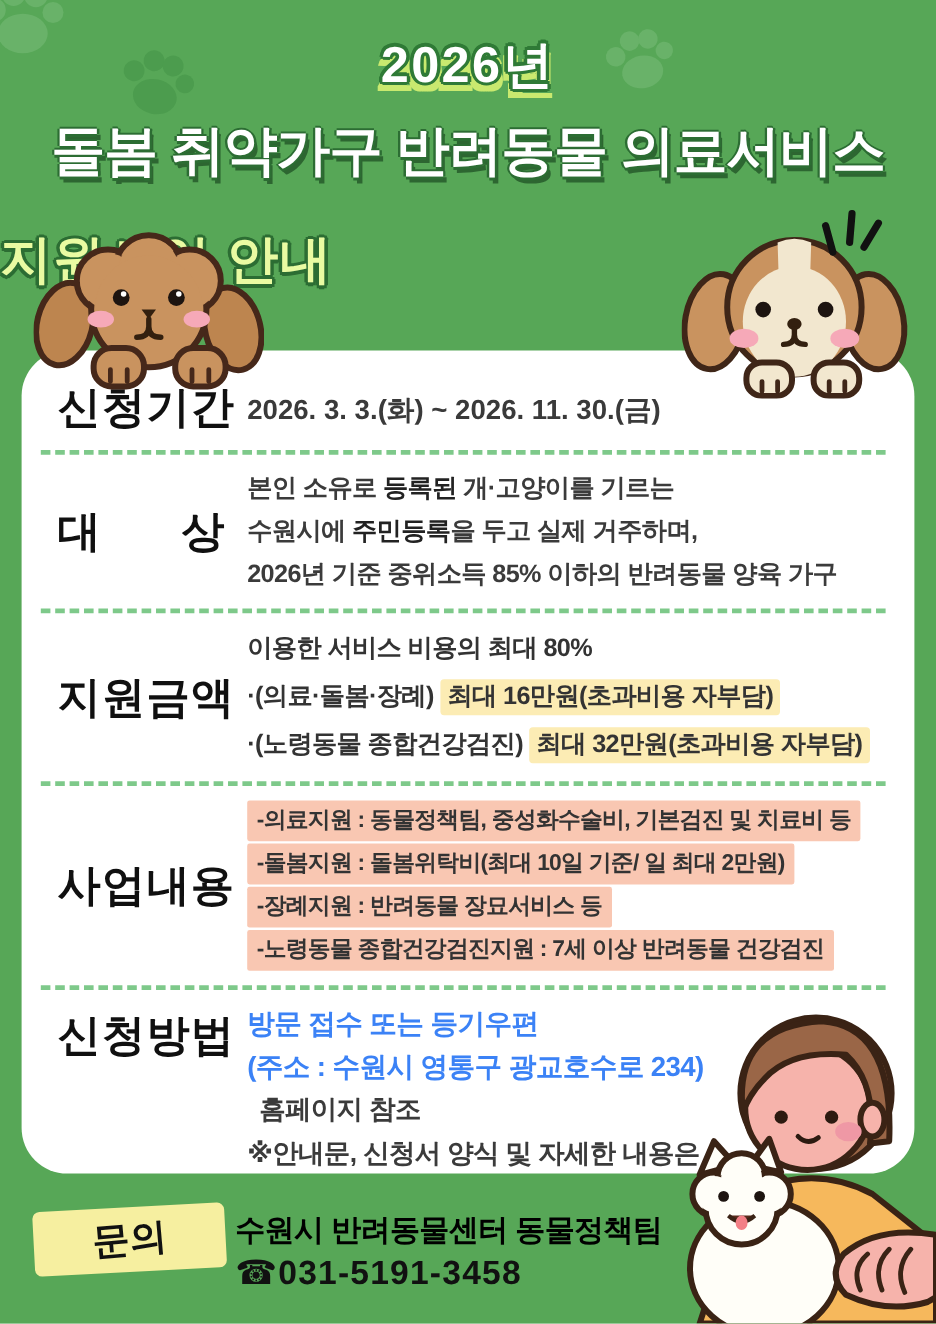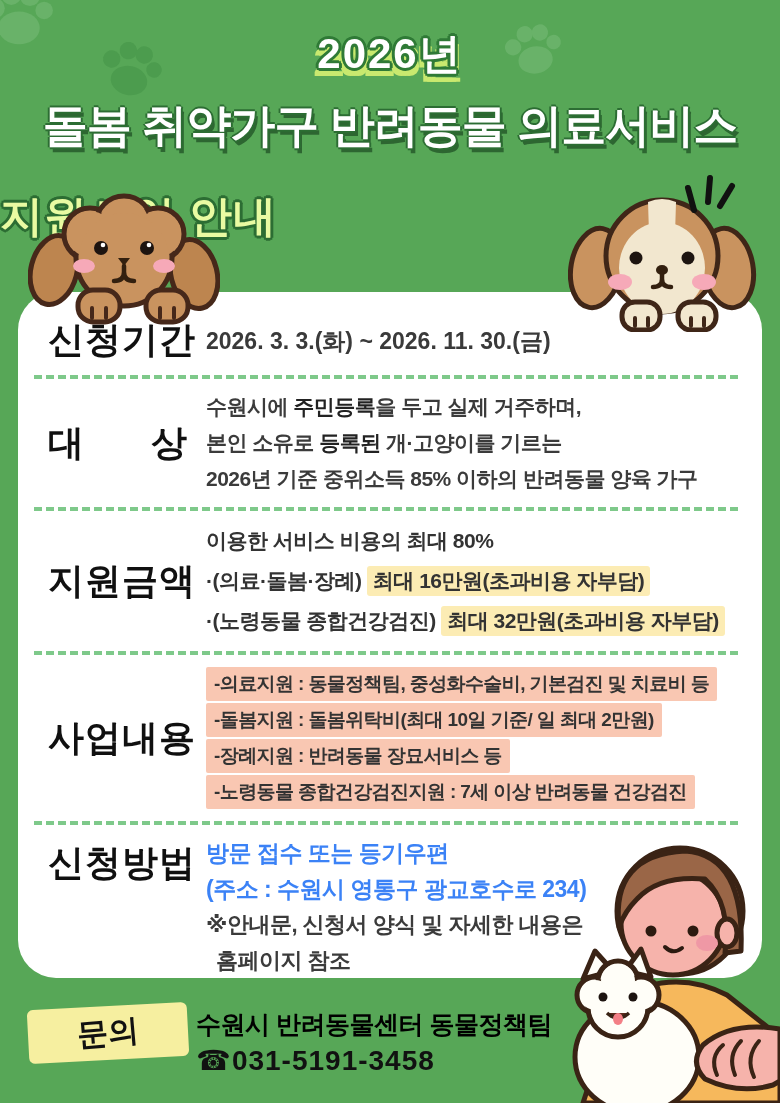--- a/index.html
+++ b/index.html
@@ -178,22 +178,22 @@
       <div class="sec-body">
         <div class="t-dates">2026. 3. 3.(화) ~ 2026. 11. 30.(금)</div>
       </div>
     </div>
 
     <div class="divider"></div>
 
     <div class="sec">
       <div class="sec-label">대      상</div>
       <div class="sec-body">
+        <div class="t-body"><span>본인 소유로 </span><b>등록된</b><span> 개·고양이를 기르는</span></div>
         <div class="t-body"><span>수원시에 </span><b>주민등록</b><span>을 두고 실제 거주하며,</span></div>
-        <div class="t-body"><span>본인 소유로 </span><b>등록된</b><span> 개·고양이를 기르는</span></div>
         <div class="t-body">2026년 기준 중위소득 85% 이하의 반려동물 양육 가구</div>
       </div>
     </div>
 
     <div class="divider"></div>
 
     <div class="sec">
       <div class="sec-label">지원금액</div>
       <div class="sec-body">
         <div class="t-amount">이용한 서비스 비용의 최대 80%</div>
@@ -214,22 +214,22 @@
       </div>
     </div>
 
     <div class="divider"></div>
 
     <div class="sec" style="align-items:flex-start">
       <div class="sec-label" style="padding-top:4px">신청방법</div>
       <div class="sec-body">
         <div class="t-method1">방문 접수 또는 등기우편</div>
         <div class="t-method1">(주소 : 수원시 영통구 광교호수로 234)</div>
+        <div class="t-method2" style="padding-left:10px">홈페이지 참조</div>
         <div class="t-method2">※안내문, 신청서 양식 및 자세한 내용은</div>
-        <div class="t-method2" style="padding-left:10px">홈페이지 참조</div>
       </div>
     </div>
 
   </div>
 </div>
 
 <div class="abs contact-badge">
   <span>문의</span>
 </div>
 <div class="abs contact-org">수원시 반려동물센터 동물정책팀</div>

